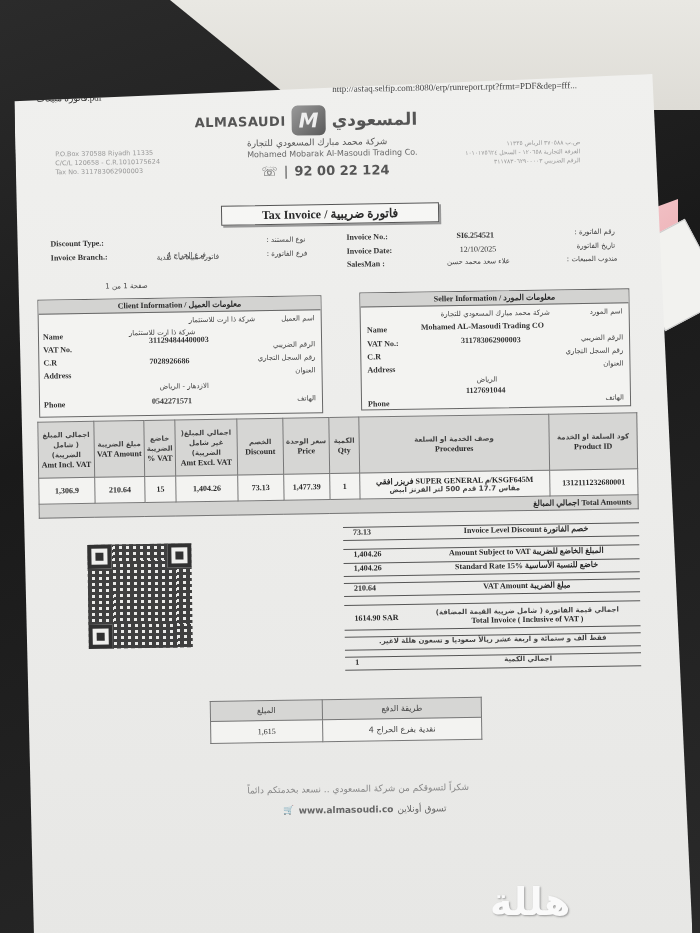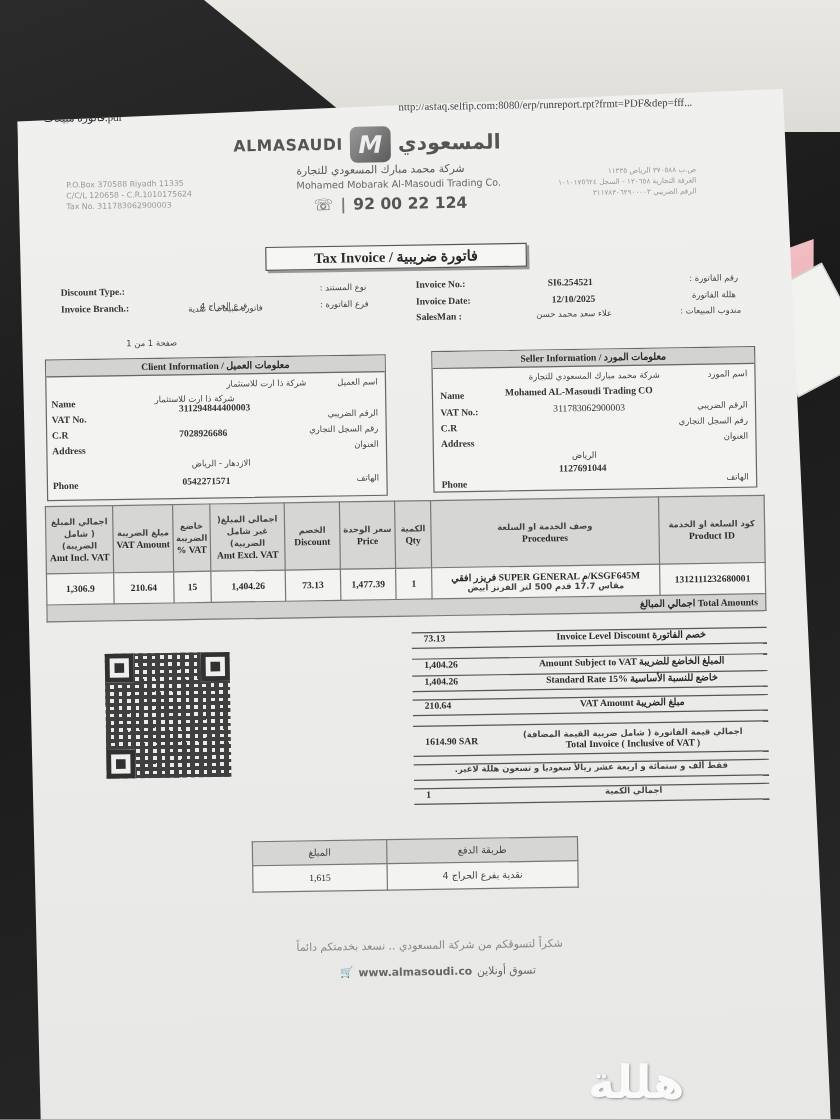--- a/index.html
+++ b/index.html
@@ -130,22 +130,22 @@
   <div class="abs ar" style="left:250px;top:156px">نوع المستند :</div>
   <div class="abs lbl" style="left:34px;top:170px">Invoice Branch.:</div>
   <div class="abs ar" style="left:150px;top:170px">فرع الحراج 4</div>
   <div class="abs ar" style="left:250px;top:170px">فرع الفاتورة :</div>
   <div class="abs ar" style="left:88px;top:200px">صفحة 1 من 1</div>
 
   <div class="abs lbl" style="left:330px;top:154px">Invoice No.:</div>
   <div class="abs val" style="left:440px;top:154px;font-weight:bold">SI6.254521</div>
   <div class="abs ar" style="left:558px;top:153px">رقم الفاتورة :</div>
   <div class="abs lbl" style="left:330px;top:168px">Invoice Date:</div>
-  <div class="abs val" style="left:443px;top:168px;font-weight:bold">12/10/2025</div>
-  <div class="abs ar" style="left:560px;top:167px">هللة الفاتورة</div>
+  <div class="abs val" style="left:443px;top:168px;font-weight:normal">12/10/2025</div>
+  <div class="abs ar" style="left:560px;top:167px">تاريخ الفاتورة</div>
   <div class="abs lbl" style="left:330px;top:181px">SalesMan :</div>
   <div class="abs ar" style="left:430px;top:181px">علاء سعد محمد حسن</div>
   <div class="abs ar" style="left:550px;top:180px">مندوب المبيعات :</div>
 
   <div class="abs box" style="left:20px;top:216px;width:284px;height:118px">
     <div class="box-hdr">Client Information / معلومات العميل</div>
     <div class="abs ar" style="right:6px;top:18px">اسم العميل</div>
     <div class="abs ar" style="left:150px;top:18px">شركة ذا ارت للاستثمار</div>
     <div class="abs lbl" style="left:4px;top:32px">Name</div>
     <div class="abs ar" style="left:90px;top:30px">شركة ذا ارت للاستثمار</div>
@@ -163,21 +163,21 @@
     <div class="abs ar" style="right:6px;top:98px">الهاتف</div>
   </div>
 
   <div class="abs box" style="left:342px;top:214px;width:270px;height:118px">
     <div class="box-hdr">Seller Information / معلومات المورد</div>
     <div class="abs ar" style="right:6px;top:18px">اسم المورد</div>
     <div class="abs ar" style="left:80px;top:18px">شركة محمد مبارك المسعودي للتجارة</div>
     <div class="abs lbl" style="left:6px;top:32px">Name</div>
     <div class="abs val" style="left:60px;top:30px;font-weight:bold">Mohamed AL-Masoudi Trading CO</div>
     <div class="abs lbl" style="left:6px;top:46px">VAT No.:</div>
-    <div class="abs val" style="left:100px;top:44px;font-weight:normal">311783062900003</div>
+    <div class="abs val" style="left:100px;top:44px;font-weight:bold">311783062900003</div>
     <div class="abs ar" style="right:6px;top:44px">الرقم الضريبي</div>
     <div class="abs lbl" style="left:6px;top:59px">C.R</div>
     <div class="abs ar" style="right:6px;top:57px">رقم السجل التجاري</div>
     <div class="abs lbl" style="left:6px;top:72px">Address</div>
     <div class="abs ar" style="right:6px;top:70px">العنوان</div>
     <div class="abs ar" style="left:115px;top:84px">الرياض</div>
     <div class="abs val" style="left:104px;top:94px;font-weight:bold">1127691044</div>
     <div class="abs lbl" style="left:6px;top:106px">Phone</div>
     <div class="abs ar" style="right:6px;top:104px">الهاتف</div>
   </div>

